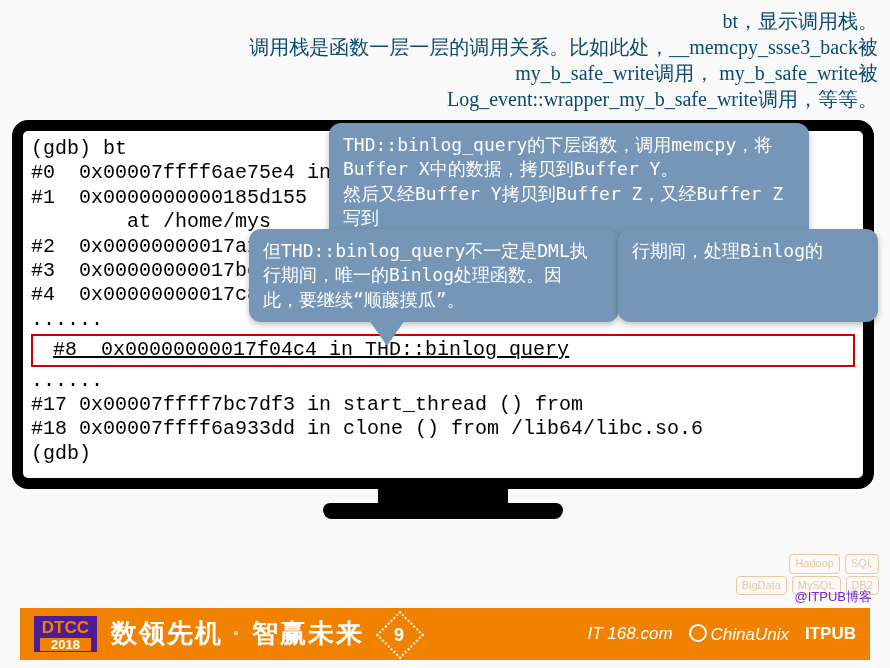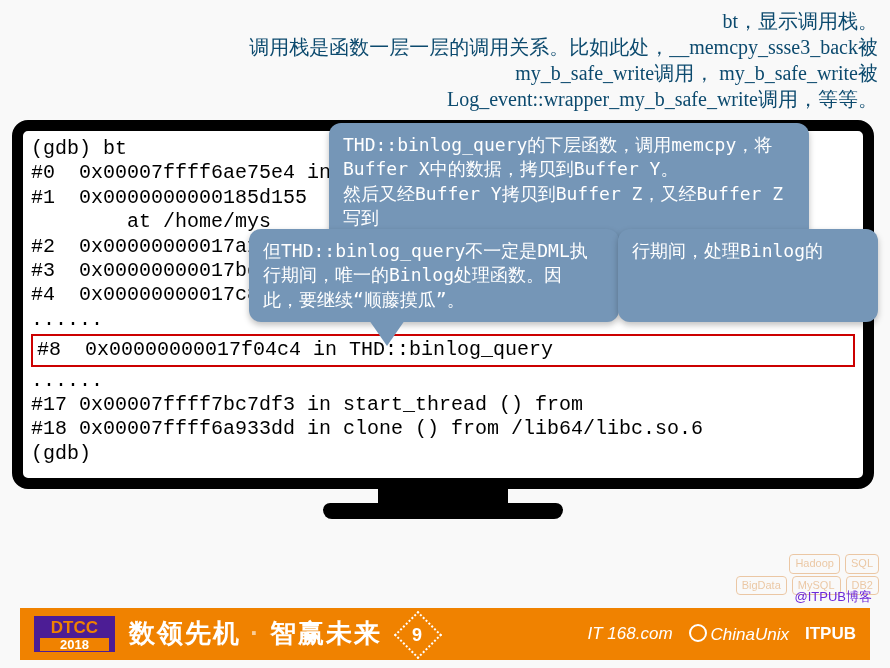--- a/index.html
+++ b/index.html
@@ -32,23 +32,24 @@
     padding: 6px 8px 12px 8px;
     font-family: Consolas, "Courier New", monospace;
     font-size: 20px;
     line-height: 1.22;
     color: #000;
     position: relative;
   }
   .code-line { white-space: pre; }
   .highlight-box {
     border: 2px solid #c00;
-    padding: 2px 4px;
+    padding: 2px 20px;
     margin: 2px 0;
     display: block;
+    text-decoration: underline;
   }
   .neck {
     width: 130px; height: 14px; background: #000;
     margin: 0 auto;
   }
   .base {
     width: 240px; height: 16px; background: #000;
     border-radius: 8px 8px 10px 10px;
     margin: 0 auto;
   }
@@ -117,21 +118,21 @@
   .dtcc-box {
     background: #4c1d95;
     color: #f08200;
     font-weight: bold;
     font-size: 17px;
     line-height: 1;
     padding: 3px 6px 1px 6px;
     text-align: center;
     margin-right: 14px;
   }
-  .dtcc-box .yr { background:#f08200; color:#fff; font-size:13px; padding:0 20px; display:block; margin-top:2px;}
+  .dtcc-box .yr { background:#f08200; color:#fff; font-size:13px; padding:0 11px; display:block; margin-top:2px;}
   .slogan {
     font-family: "Microsoft YaHei", sans-serif;
     font-size: 26px;
     font-weight: 600;
     letter-spacing: 2px;
   }
   .slogan .nine {
     display: inline-block;
     border: 2px dotted #fff;
     width: 34px; height: 34px;

